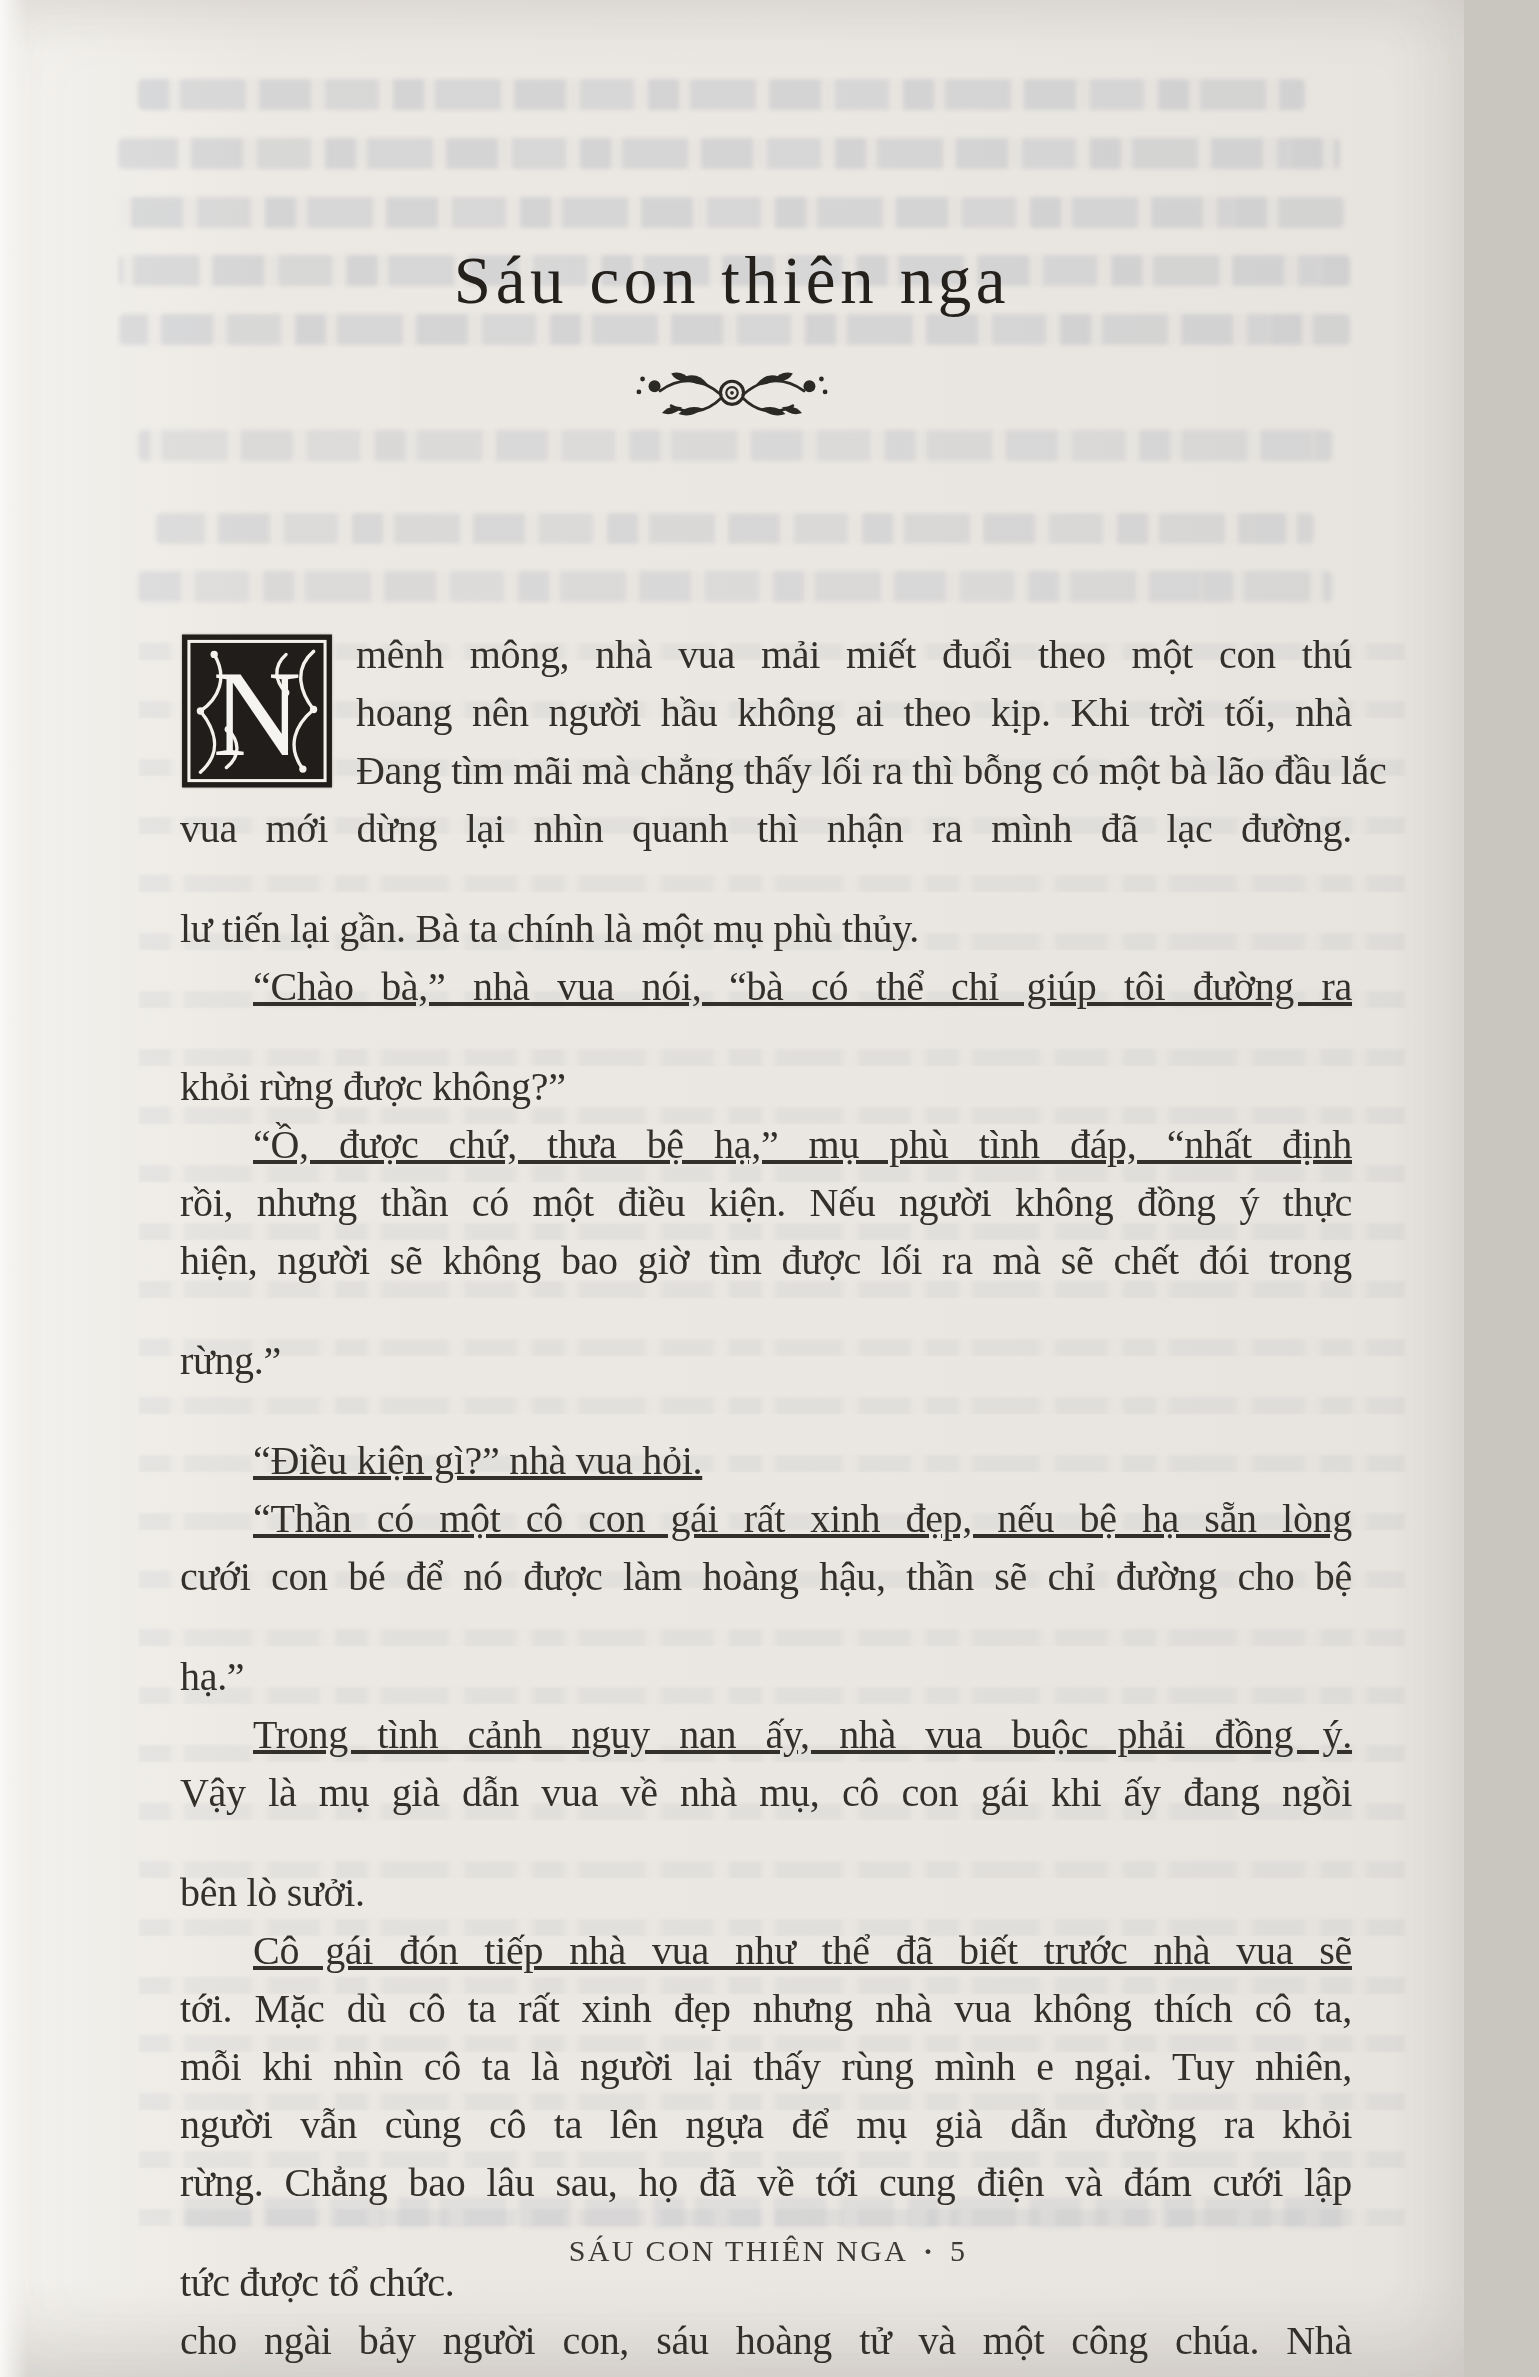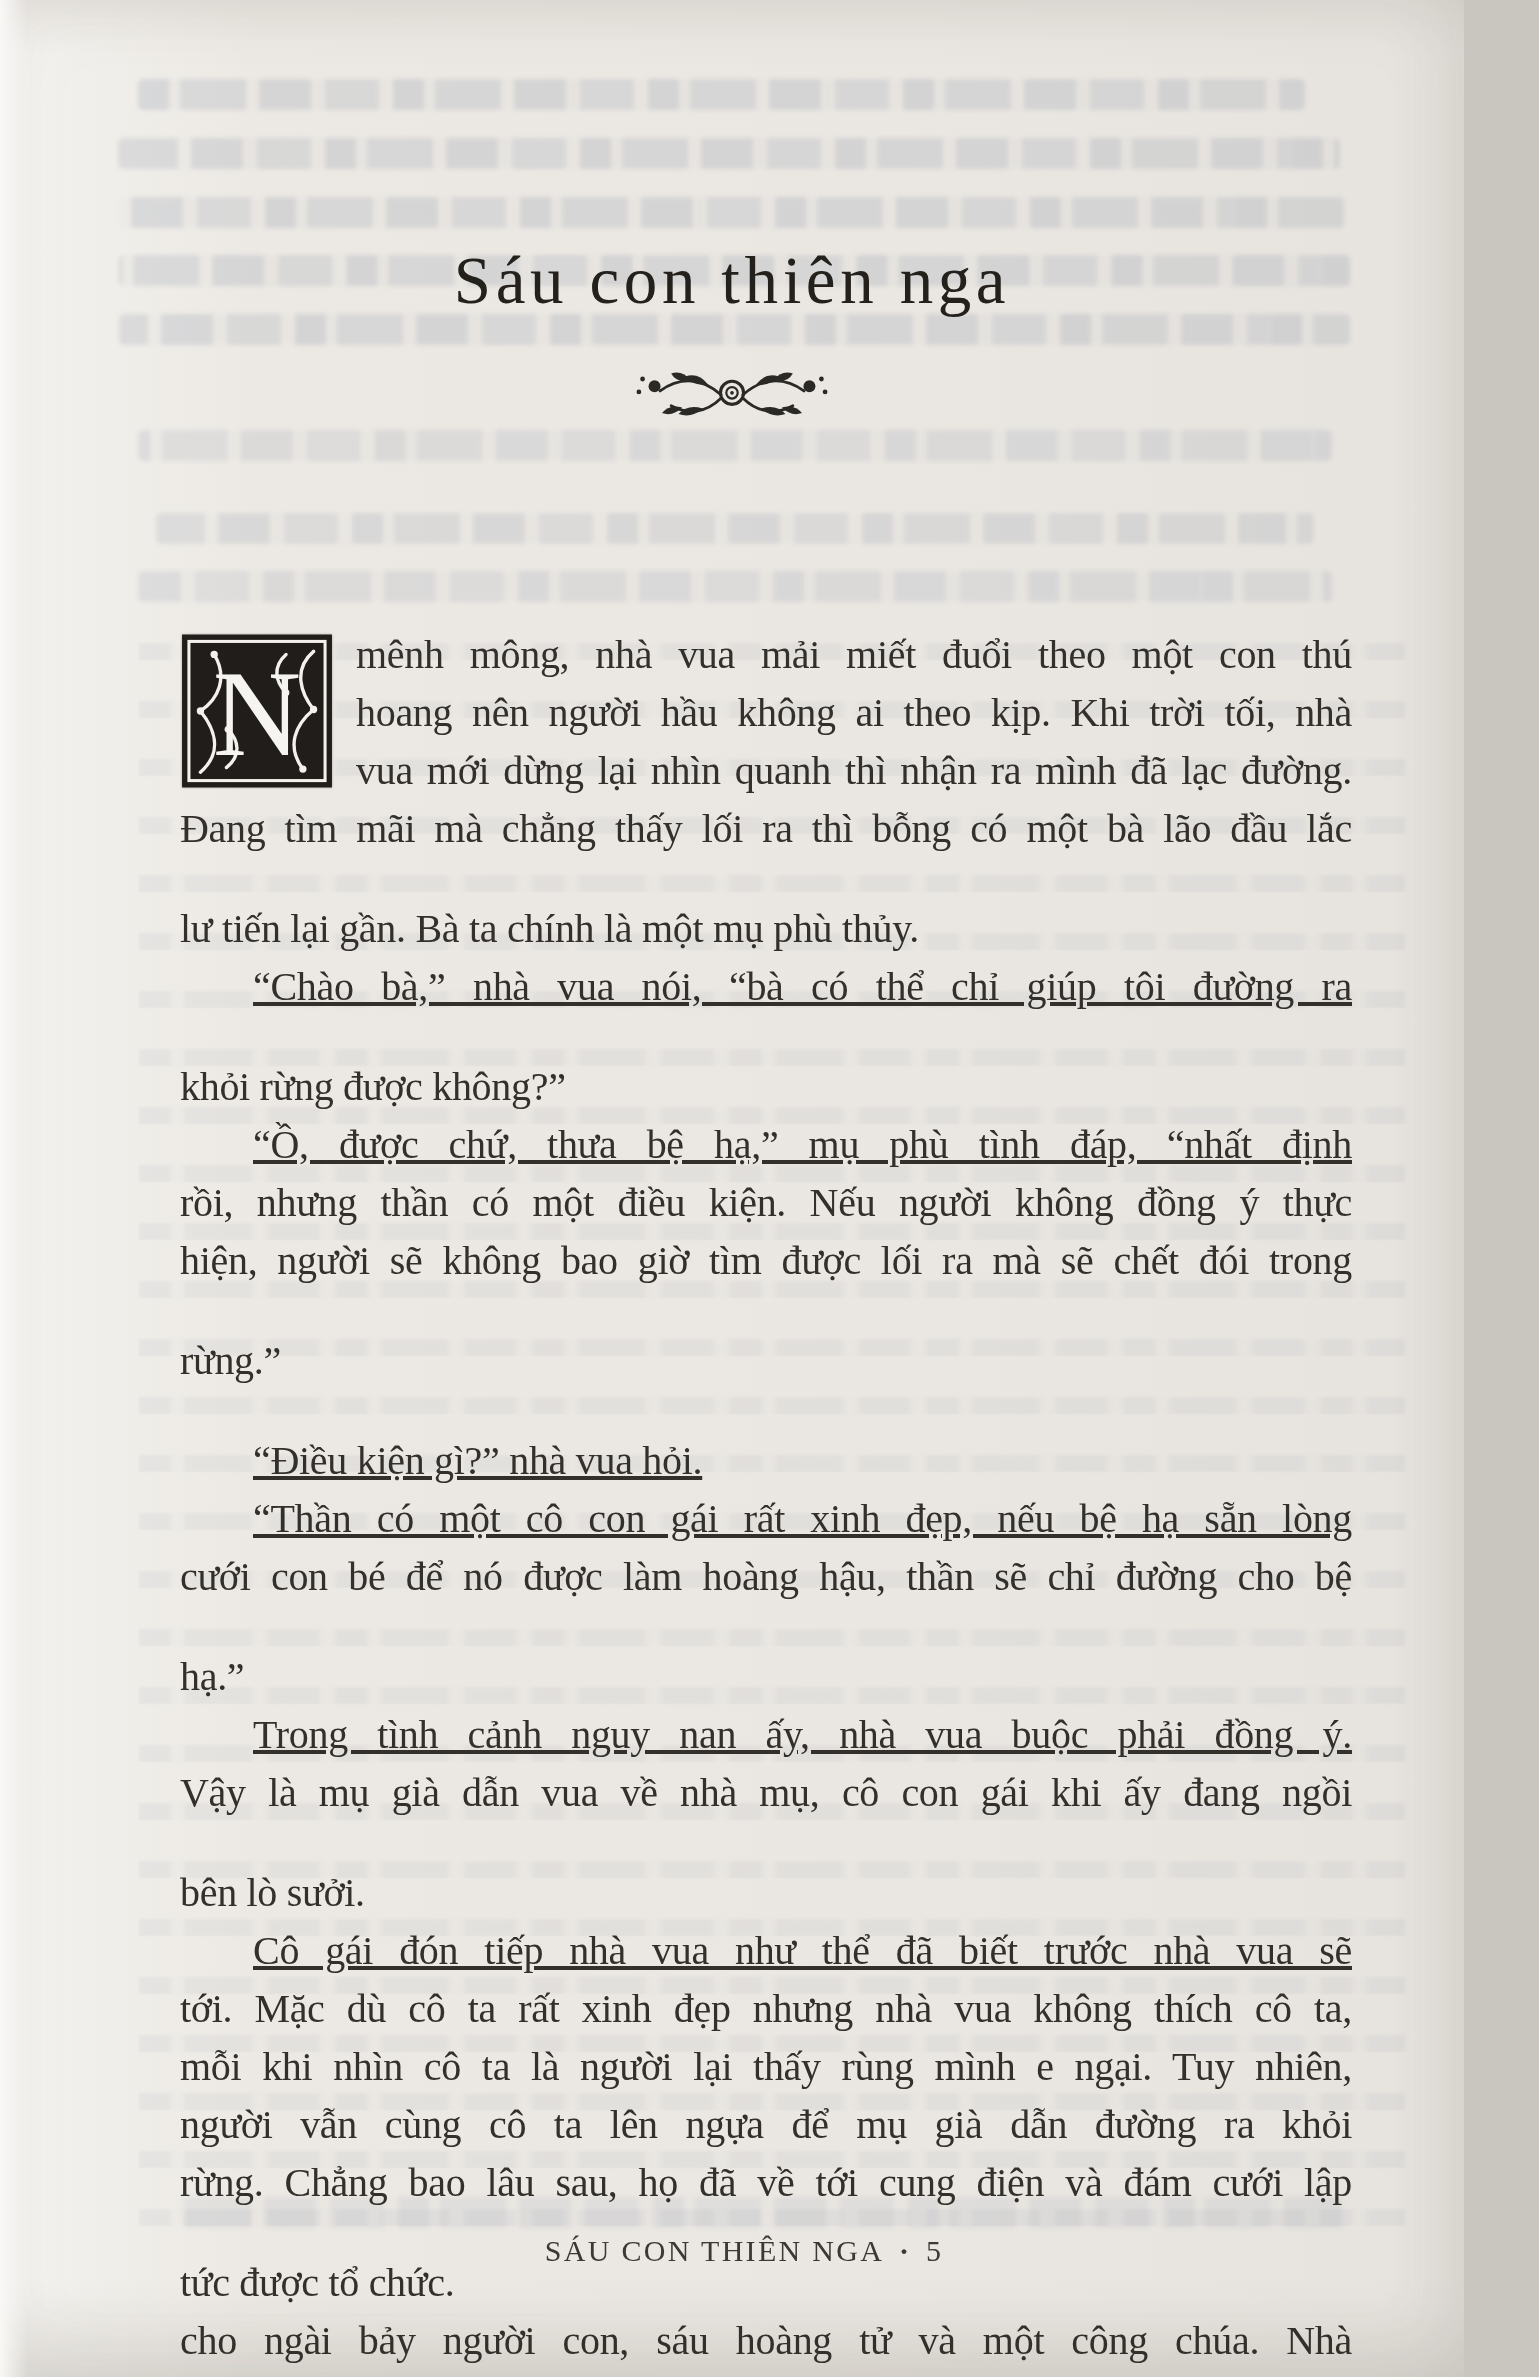--- a/index.html
+++ b/index.html
@@ -63,23 +63,23 @@
     white-space: nowrap; overflow: visible;
   }
   .line.end { text-align-last: left; margin-top: 42px; }
   .line.ind { padding-left: 73px; text-decoration: underline; }
   .dropcap {
     float: left; width: 154px; height: 156px;
     margin: 7.3px 22px 0 0;
     filter: drop-shadow(0 0 0.9px rgba(40,36,30,0.4));
   }
   .footer {
-    position: absolute; top: 2234px; left: 12px; width: 100%;
+    position: absolute; top: 2234px; left: 0; width: 100%;
     text-align: center; font-size: 30px; letter-spacing: 2.3px;
-    color: #3c3834; z-index: 2;
+    color: #3c3834; z-index: 2; padding-left: 36px;
   }
   .footer .sep { font-weight: bold; margin: 0 14.7px; }
 </style>
 </head>
 <body>
 
 <div class="page">
 
   <div class="edge-light"></div>
 
@@ -140,22 +140,22 @@
             <circle cx="87" cy="50" r="2.4"></circle>
           <circle cx="69" cy="39" r="2.2"></circle>
             <circle cx="80" cy="89" r="2.4"></circle>
         </g>
         <text x="50" y="80" font-family="'Liberation Serif', serif" font-size="80" fill="#f6f4f0" text-anchor="middle">N</text>
       </svg>
     </div>
 
       <div class="line">mênh mông, nhà vua mải miết đuổi theo một con thú</div>
       <div class="line">hoang nên người hầu không ai theo kịp. Khi trời tối, nhà</div>
+      <div class="line">Đang tìm mãi mà chẳng thấy lối ra thì bỗng có một bà lão đầu lắc</div>
       <div class="line">vua mới dừng lại nhìn quanh thì nhận ra mình đã lạc đường.</div>
-      <div class="line">Đang tìm mãi mà chẳng thấy lối ra thì bỗng có một bà lão đầu lắc</div>
       <div class="line end">lư tiến lại gần. Bà ta chính là một mụ phù thủy.</div>
       <div class="line ind">“Chào bà,” nhà vua nói, “bà có thể chỉ giúp tôi đường ra</div>
       <div class="line end">khỏi rừng được không?”</div>
       <div class="line ind">“Ồ, được chứ, thưa bệ hạ,” mụ phù tình đáp, “nhất định</div>
       <div class="line">rồi, nhưng thần có một điều kiện. Nếu người không đồng ý thực</div>
       <div class="line">hiện, người sẽ không bao giờ tìm được lối ra mà sẽ chết đói trong</div>
       <div class="line end">rừng.”</div>
       <div class="line ind end">“Điều kiện gì?” nhà vua hỏi.</div>
       <div class="line ind">“Thần có một cô con gái rất xinh đẹp, nếu bệ hạ sẵn lòng</div>
       <div class="line">cưới con bé để nó được làm hoàng hậu, thần sẽ chỉ đường cho bệ</div>

